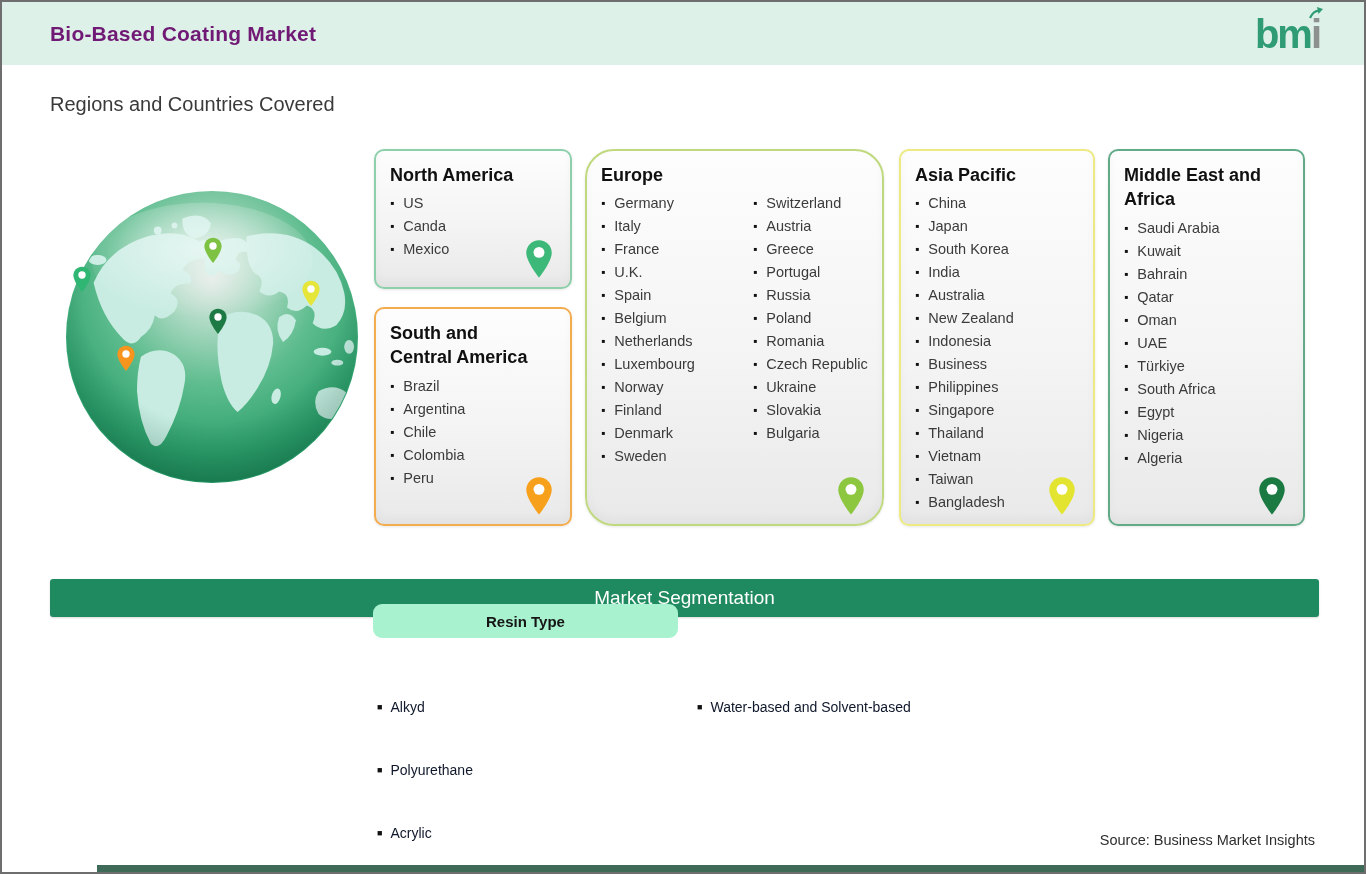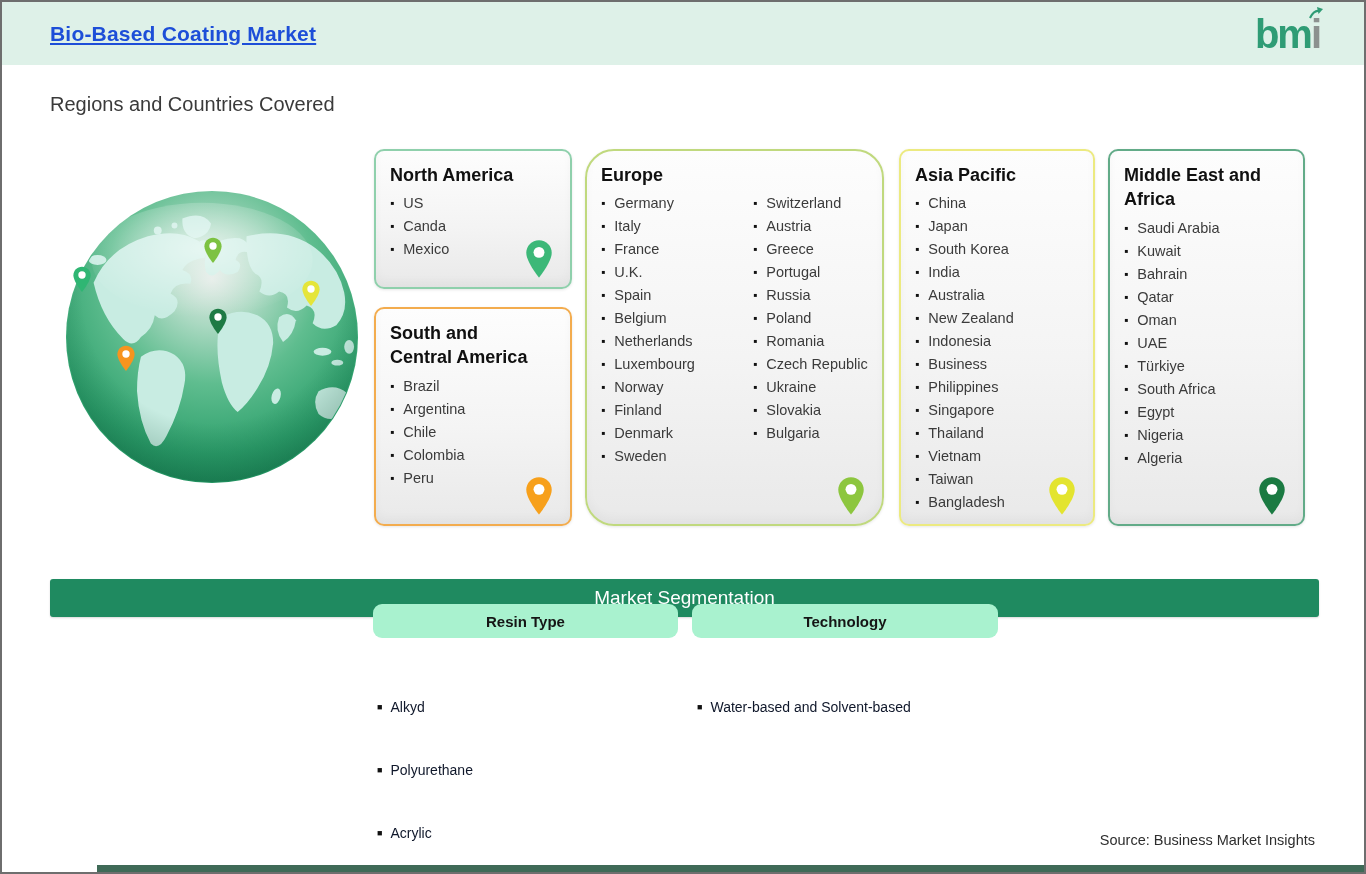--- a/index.html
+++ b/index.html
@@ -14,21 +14,21 @@
     overflow:hidden;
   }
 
   
   .header {
     position:absolute; left:0; top:0; right:0; height:63px;
     background:#def1e8;
     display:flex; align-items:center; justify-content:space-between;
     padding:0 44px 0 48px;
   }
-  .page-title { font-size:21px; font-weight:bold; color:#1d4ed8; letter-spacing:.2px;text-decoration:underline; }
+  .page-title { font-size:21px; font-weight:bold; color:#701a75; letter-spacing:.2px; }
 
   .logo { display:flex; align-items:center; gap:10px; }
   .logo-mark { font-size:40px; font-weight:bold; letter-spacing:-2px; line-height:1; position:relative; }
   .lm-bm { color:#2f9c75; }
   .lm-i  { color:#8c918f; position:relative; }
   .i-arrow { position:absolute; top:-6px; left:-2px; }
   .logo-text { display:flex; flex-direction:column; line-height:1.05; }
   .logo-line1 { font-size:21px; font-weight:bold; color:#17875e; letter-spacing:.5px; }
   .logo-line2 { font-size:11px; font-weight:bold; color:#8b908e; letter-spacing:3.1px; margin-top:2px; }
 
@@ -298,21 +298,20 @@
         <li>Algeria</li>
       </ul>
     <svg class="card-pin" viewBox="0 0 24 33">
         <path d="M12 1C6 1 1.5 5.6 1.5 11.4c0 7.6 10.5 20.4 10.5 20.4s10.5-12.8 10.5-20.4C22.5 5.6 18 1 12 1z" style="fill: rgb(27, 122, 66);"></path>
         <circle cx="12" cy="11" r="4.5" fill="#ffffff"></circle>
       </svg>
   </section>
 
   <div class="seg-bar" style="background-color: rgb(31, 138, 96); margin-top: 19px;">Market Segmentation</div>
   <div class="pill pill-resin" style="background-color: rgb(169, 242, 207);">Resin Type</div>
-  <div class="pill pill-tech" style="background-color: rgb(169, 242, 207);">Technology</div>
   <ul class="seg-list seg-list-resin">
       <li>Alkyd</li>
       <li>Polyurethane</li>
       <li>Acrylic</li>
       <li>Epoxy</li>
       <li>Polyester</li>
     </ul>
   <ul class="seg-list seg-list-tech">
       <li>Water-based and Solvent-based</li>
     </ul>

